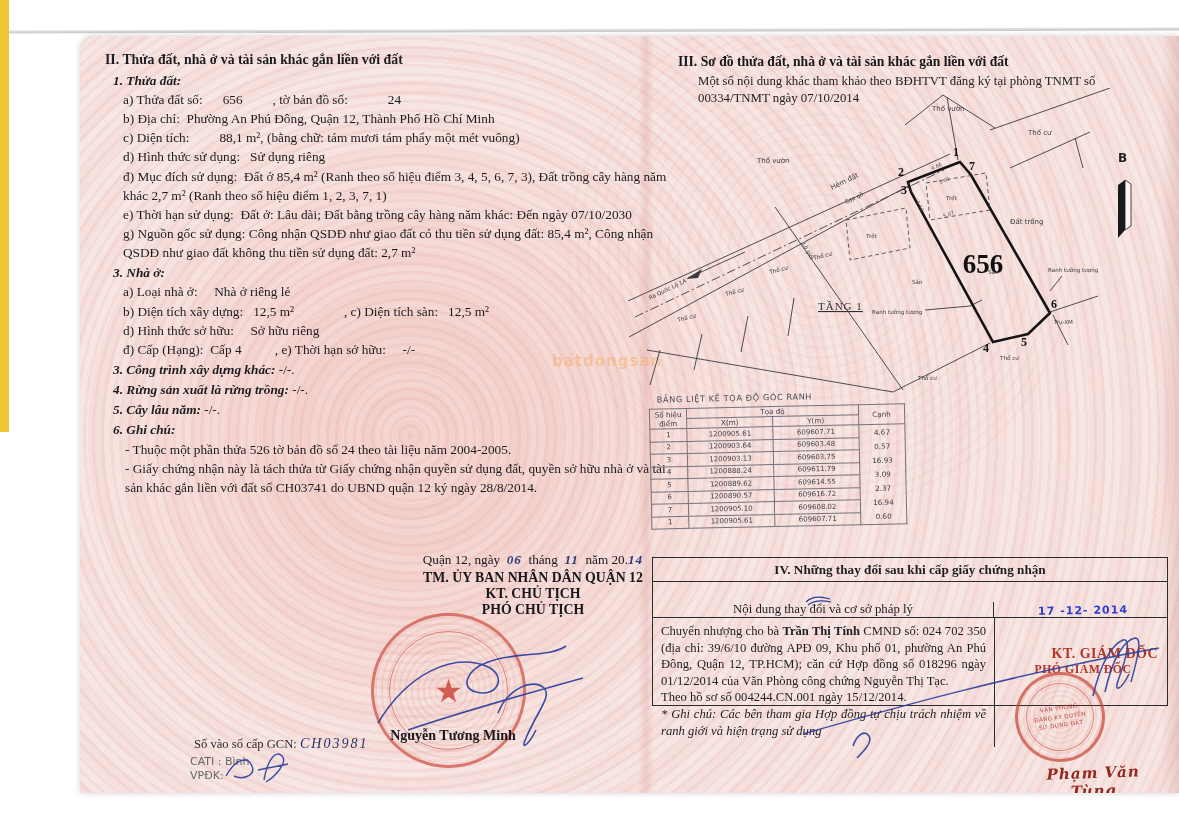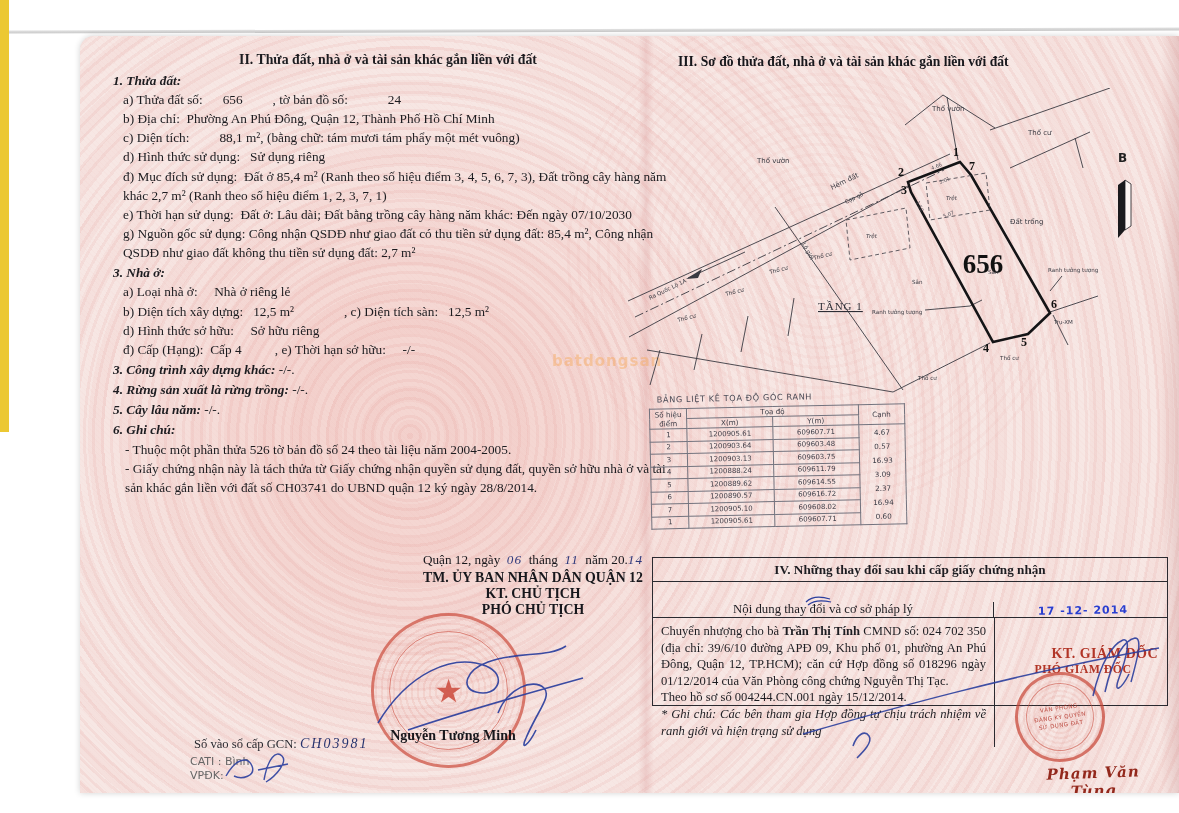--- a/index.html
+++ b/index.html
@@ -27,30 +27,30 @@
     background:linear-gradient(90deg,transparent,rgba(214,148,148,0.28),transparent); }
   .edge-r { position:absolute; right:0; top:0; width:18px; height:100%;
     background:linear-gradient(90deg,transparent,rgba(198,138,138,0.30)); }
 
   .watermark { position:absolute; left:472px; top:316px; font-family:"DejaVu Sans",sans-serif;
     font-size:15px; font-weight:bold; color:rgba(246,168,90,0.45); letter-spacing:1px; }
 
   
   .col-left { position:absolute; left:25px; top:14px; width:566px; color:#1c1c20;
     font-size:13.3px; line-height:1.44; }
-  .col-left .h2 { font-weight:bold; font-size:13.8px; margin-bottom:0;text-align:center; }
+  .col-left .h2 { font-weight:bold; font-size:13.8px; margin-bottom:0; }
   .sub { font-weight:bold; font-style:italic; padding-left:8px; margin-top:1px; }
   .sub .val { font-weight:normal; font-style:normal; }
   .it { padding-left:18px; }
   .note { padding-left:20px; }
 
   
   .sig-left { position:absolute; left:238px; top:516px; width:430px; text-align:center; color:#17171c; }
   .sig-left .dateline { font-size:13.2px; }
-  .hand { font-style:italic; color:#2f3a7d; font-weight:normal; letter-spacing:1px; }
+  .hand { font-style:italic; color:#2f3a7d; font-weight:bold; letter-spacing:1px; }
   .sig-left .tm { font-weight:bold; font-size:13.8px; margin-top:2px; }
   .sig-left .kt,.sig-left .pct { font-weight:bold; font-size:13.8px; }
   .squiggle { position:absolute; left:486px; top:40px; }
   .seal-left { position:absolute; left:291px; top:577px; width:155px; height:155px; border-radius:50%;
     border:3px solid rgba(206,84,70,0.75);
     background:repeating-radial-gradient(circle at center, rgba(210,90,75,0.10) 0 2px, transparent 2px 6px); }
   .seal-left::before { content:""; position:absolute; inset:15px; border-radius:50%;
     border:1.5px solid rgba(206,84,70,0.65); }
   .seal-left .star { position:absolute; left:0; right:0; top:56px; text-align:center;
     font-size:32px; color:rgba(203,72,58,0.85); }
@@ -161,20 +161,21 @@
     <div class="it">đ) Cấp (Hạng):&nbsp;&nbsp;Cấp 4&nbsp;&nbsp;&nbsp;&nbsp;&nbsp;&nbsp;&nbsp;&nbsp;&nbsp;&nbsp;, e) Thời hạn sở hữu:&nbsp;&nbsp;&nbsp;&nbsp;&nbsp;-/-</div>
     <div class="sub"><span>3. Công trình xây dựng khác:</span><span class="val"> -/-.</span></div>
     <div class="sub"><span>4. Rừng sản xuất là rừng trồng:</span><span class="val"> -/-.</span></div>
     <div class="sub"><span>5. Cây lâu năm:</span><span class="val"> -/-.</span></div>
     <div class="sub">6. Ghi chú:</div>
     <div class="note">- Thuộc một phần thửa 526 tờ bản đồ số 24 theo tài liệu năm 2004-2005.</div>
     <div class="note">- Giấy chứng nhận này là tách thửa từ Giấy chứng nhận quyền sử dụng đất, quyền sở hữu nhà ở và tài sản khác gắn liền với đất số CH03741 do UBND quận 12 ký ngày 28/8/2014.</div>
   </div>
 
   <div class="s3-head">III. Sơ đồ thửa đất, nhà ở và tài sản khác gắn liền với đất</div>
+  <div class="s3-note">Một số nội dung khác tham khảo theo BĐHTVT đăng ký tại phòng TNMT số 00334/TNMT ngày 07/10/2014</div>
 
   <svg class="map" width="569" height="320" viewBox="0 0 569 320">
     <g stroke="#3a3a42" stroke-width="0.9" fill="none">
       <line x1="18" y1="213" x2="340" y2="66"></line>
       <line x1="25" y1="229" x2="334" y2="82" stroke-dasharray="9 3 2 3"></line>
       <line x1="19" y1="249" x2="298" y2="98"></line>
       <line x1="50" y1="262" x2="40" y2="297"></line>
       <line x1="92" y1="246" x2="84" y2="282"></line>
       <line x1="138" y1="228" x2="131" y2="264"></line>
       <line x1="184" y1="210" x2="178" y2="248"></line>

